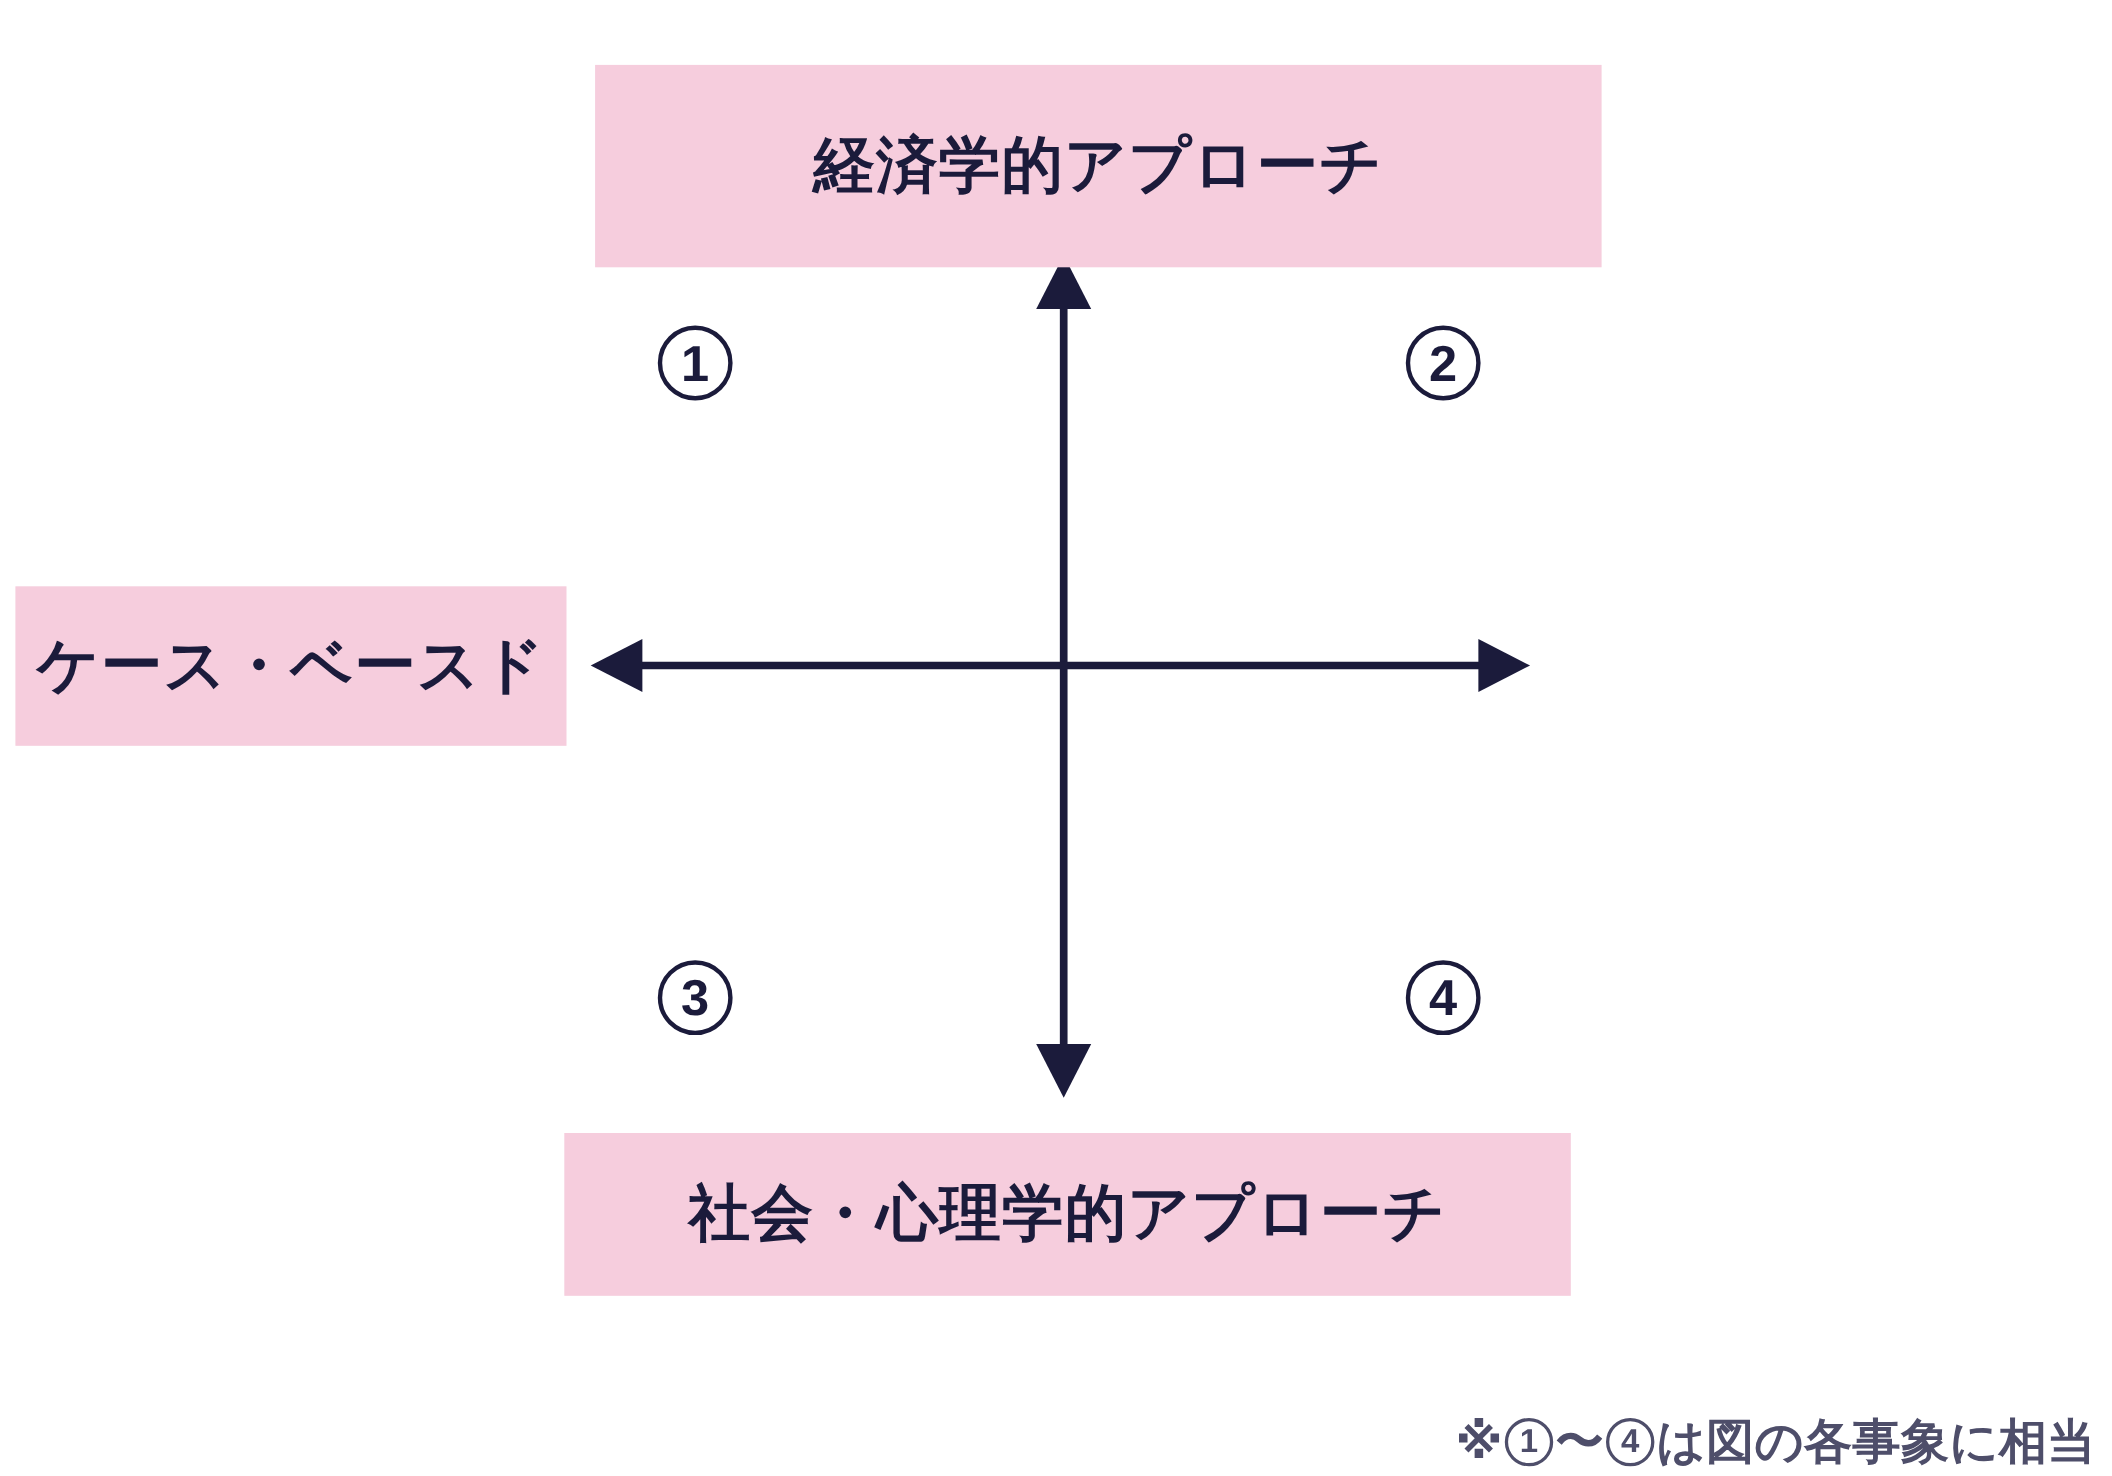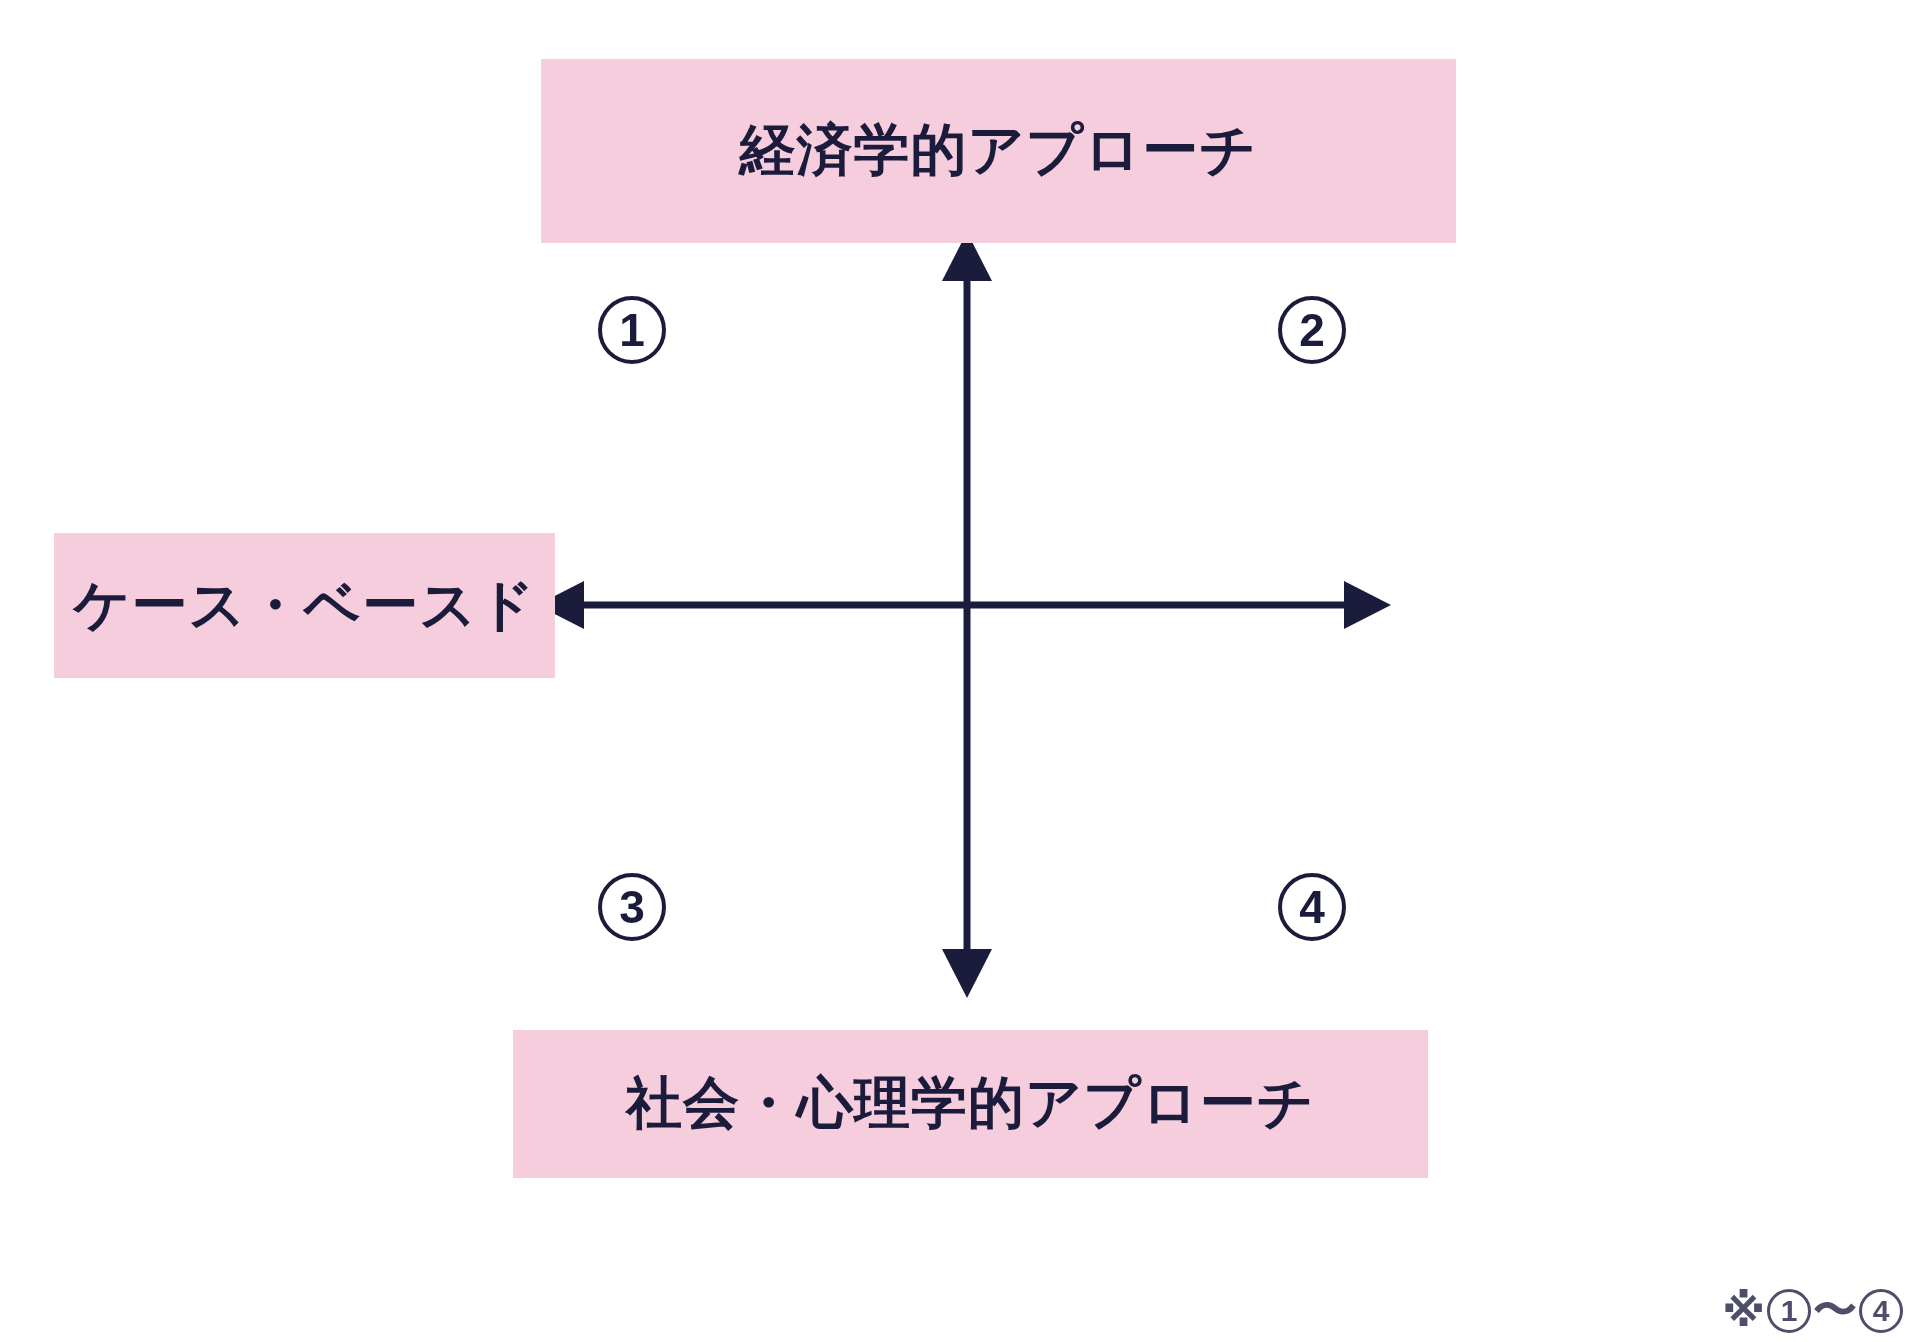--- a/index.html
+++ b/index.html
@@ -24,21 +24,21 @@
   }
   .label-box .label-text {
     color: #1B1B3B;
     font-weight: 700;
     font-size: 56px;
     letter-spacing: 1px;
     white-space: nowrap;
   }
   #box-top    { left: 513px; top: 59px;   width: 915px; height: 184px; margin-left: 28px; }
   #box-bottom { left: 513px; top: 1030px; width: 915px; height: 148px; }
-  #box-left   { left: 14px;  top: 533px;  width: 501px; height: 145px; margin-left: 40px; }
+  #box-left   { left: 14px;  top: 533px;  width: 501px; height: 145px; }
   #box-right  { left: 1411px; top: 533px; width: 496px; height: 145px; }
 
   #axes-svg {
     position: absolute;
     left: 0;
     top: 0;
     width: 1920px;
     height: 1342px;
   }
 
@@ -127,15 +127,16 @@
   </div>
   <div id="marker-4" class="quadrant-marker">
     <span class="marker-number">4</span>
   </div>
 
   <div id="footnote">
     <span>※</span>
     <span class="footnote-circle">1</span>
     <span>〜</span>
     <span class="footnote-circle">4</span>
+    <span>は図の各事象に相当</span>
   </div>
 
 </div>
 
 </body></html>

